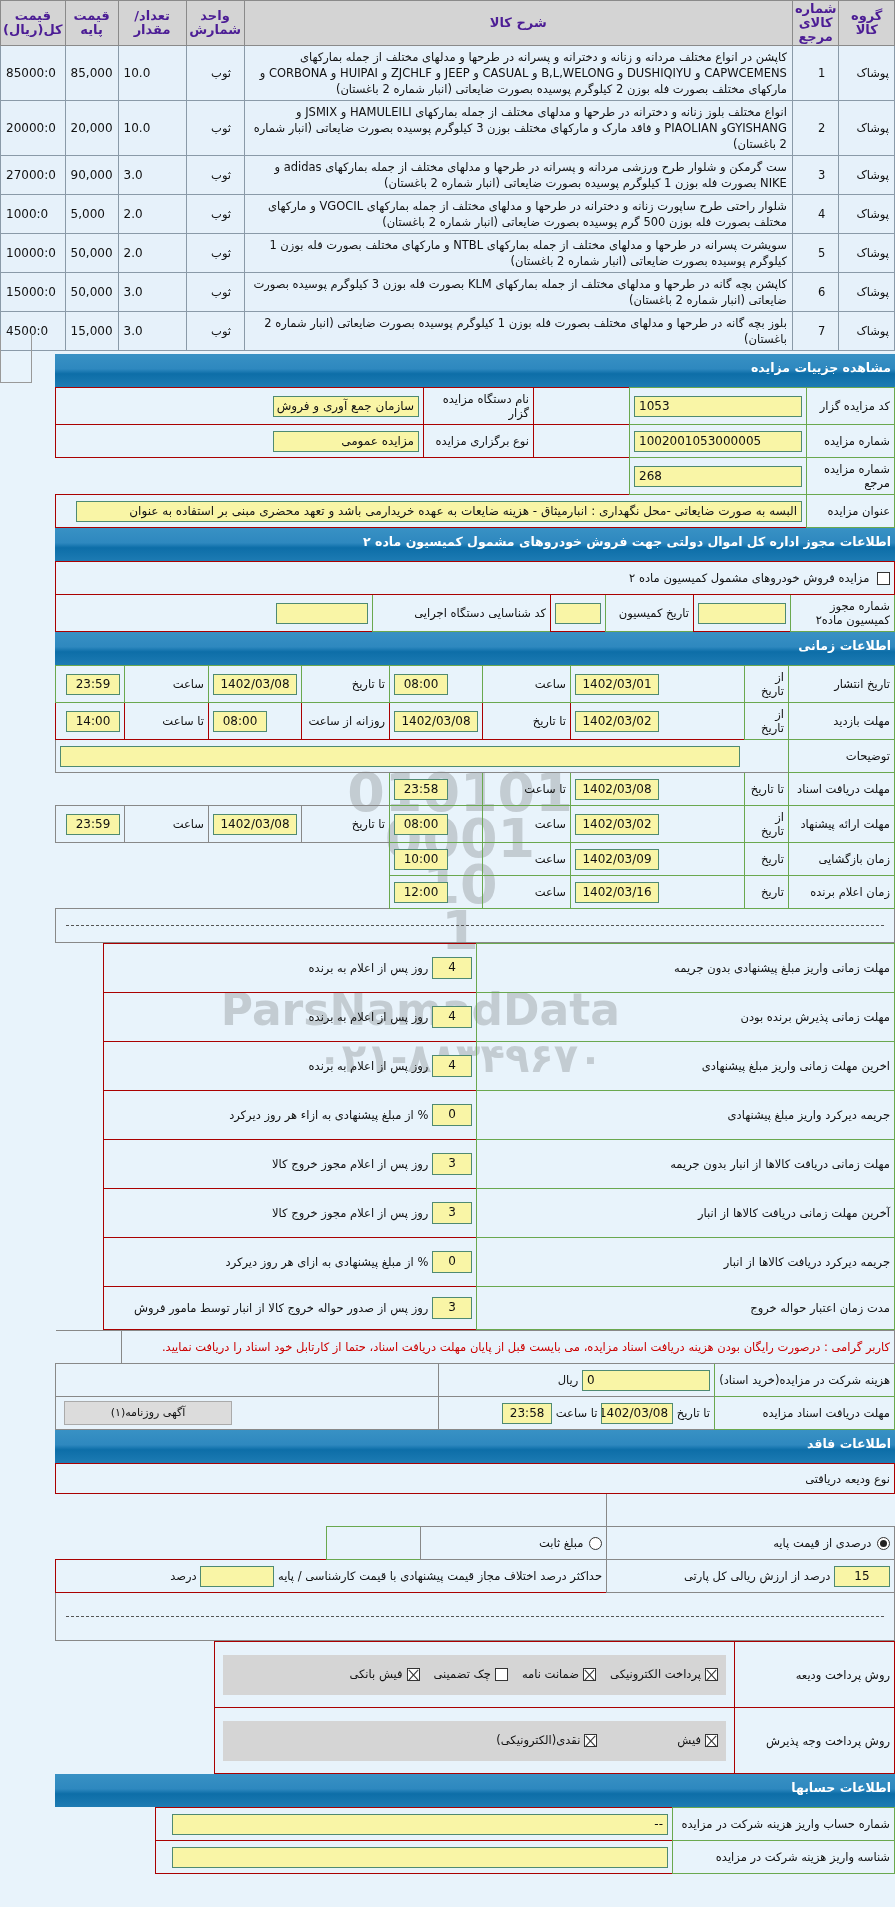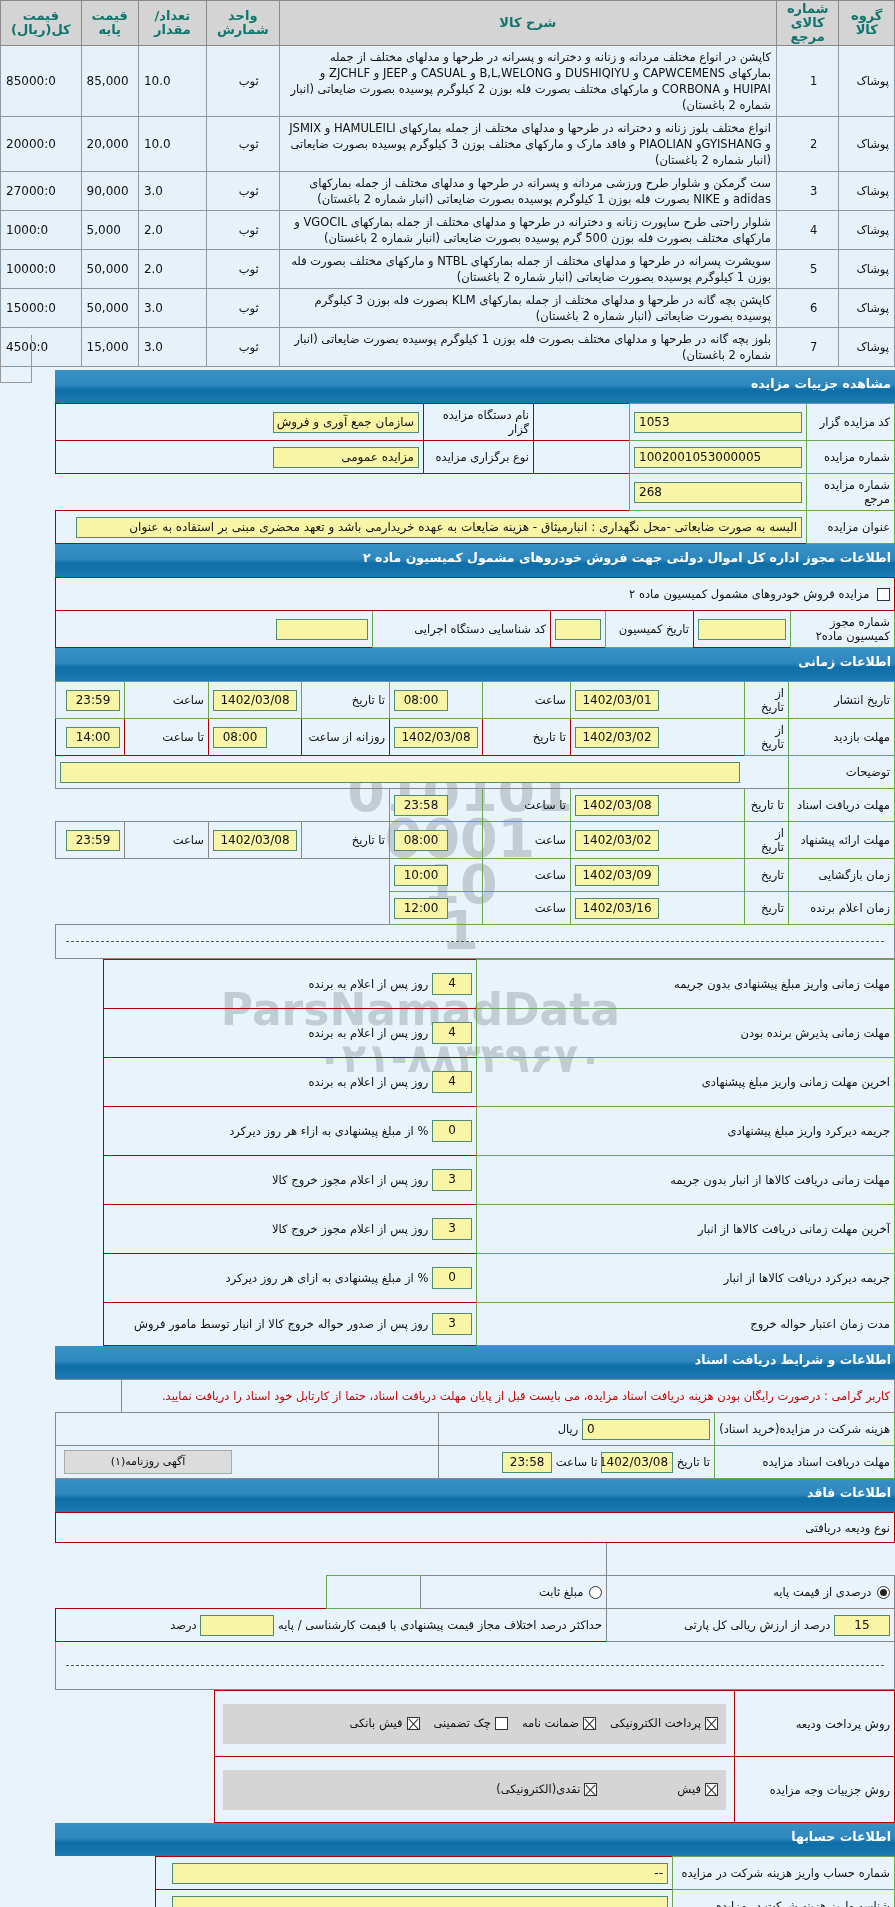--- a/index.html
+++ b/index.html
@@ -12,21 +12,21 @@
     direction: rtl;
     position: relative;
     overflow-x: hidden;
   }
   
   table.items {
     width: 895px; border-collapse: collapse; background: #e6f1fa;
   }
   table.items th {
     background: #d4d4d4; border: 1px solid #8a8a8a; font-weight: bold;
-    font-size: 13px; color: #0f766e; padding: 1px 10px; line-height: 14px; height: 36px;
+    font-size: 13px; color: #4c1d95; padding: 1px 2px; line-height: 14px; height: 36px;
   }
   table.items td {
     border: 1px solid #8a9aa8; padding: 3px 5px; vertical-align: middle;
     font-size: 11.5px; line-height: 16px;
   }
   table.items td.num { text-align: left; white-space: nowrap; font-size: 12px; }
   table.items td.c { text-align: center; padding-left: 17px; }
   table.items td.desc { text-align: right; }
 
   .below-table-box {
@@ -328,21 +328,20 @@
           <td style="width:418px;height:49px">جریمه دیرکرد دریافت کالاها از انبار</td>
           <td class="r" style="white-space:nowrap"><span class="inp c" style="width:40px;height:22px">0</span> <span>% از مبلغ پیشنهادی به ازای هر روز دیرکرد</span></td>
         </tr>
         <tr>
           <td style="width:418px;height:43px">مدت زمان اعتبار حواله خروج</td>
           <td class="r" style="white-space:nowrap"><span class="inp c" style="width:40px;height:22px">3</span> <span>روز پس از صدور حواله خروج کالا از انبار توسط مامور فروش</span></td>
         </tr>
       </tbody>
   </table>
 
-  <div class="sec-head">اطلاعات و شرایط دریافت اسناد</div>
   <table class="f">
     <tbody>
         <tr>
       <td colspan="3" style="border-color:#888;padding-right:4px;border-left:1px solid #888">
         <span class="red-note">کاربر گرامی : درصورت رایگان بودن هزینه دریافت اسناد مزایده، می بایست قبل از پایان مهلت دریافت اسناد، حتما از کارتابل خود اسناد را دریافت نمایید.</span>
       </td>
       <td style="width:66px;border:none;border-top:1px solid #888"></td>
     </tr>
     <tr>
       <td style="width:180px">هزینه شرکت در مزایده(خرید اسناد)</td>
@@ -410,21 +409,21 @@
   <table class="f">
     <tbody>
         <tr>
       <td class="r" style="width:160px;height:66px">روش پرداخت ودیعه</td>
       <td class="r" style="width:520px;padding:10px 8px">
         <div class="gray-panel" id="deposit-methods"><span style="margin-left: 14px; white-space: nowrap;"><span class="chk x"></span><span>پرداخت الکترونیکی</span></span><span style="margin-left: 14px; white-space: nowrap;"><span class="chk x"></span><span>ضمانت نامه</span></span><span style="margin-left: 14px; white-space: nowrap;"><span class="chk"></span><span>چک تضمینی</span></span><span style="margin-left: 14px; white-space: nowrap;"><span class="chk x"></span><span>فیش بانکی</span></span></div>
       </td>
       <td style="border:none"></td>
     </tr>
     <tr>
-      <td class="r" style="height:66px">روش جزییات وجه مزایده</td>
+      <td class="r" style="height:66px">روش پرداخت وجه پذیرش</td>
       <td class="r" style="padding:10px 8px">
         <div class="gray-panel" id="payment-methods"><span style="margin-left: 80px; white-space: nowrap;"><span class="chk x"></span><span>فیش</span></span><span style="margin-left: 80px; white-space: nowrap;"><span class="chk x"></span><span>نقدی(الکترونیکی)</span></span></div>
       </td>
       <td style="border:none"></td>
     </tr>
   </tbody>
     </table>
 
   <div class="sec-head">اطلاعات حسابها</div>
   <table class="f" style="width:740px">

